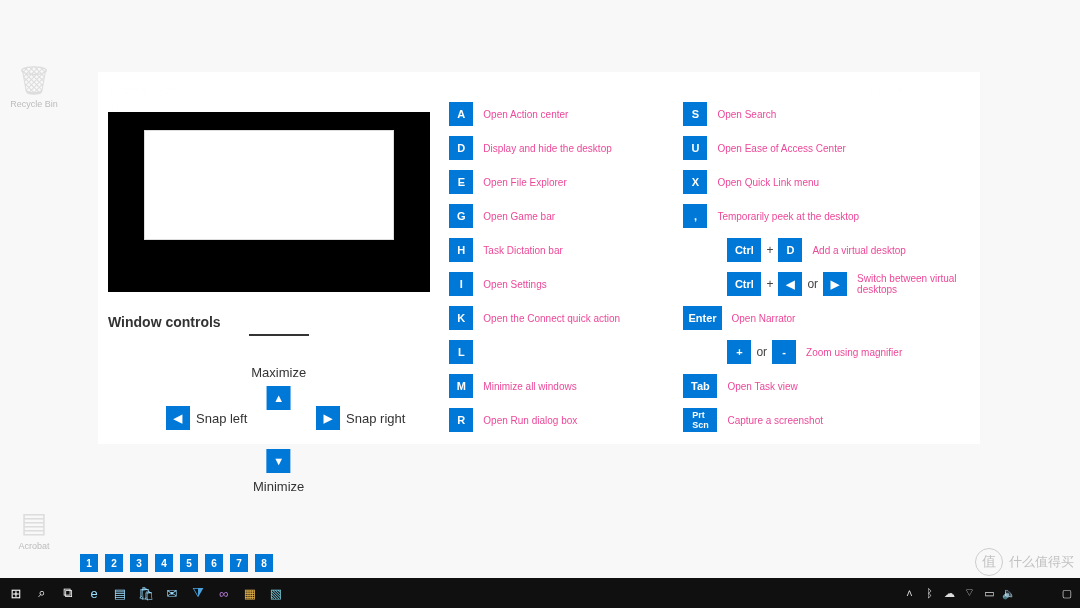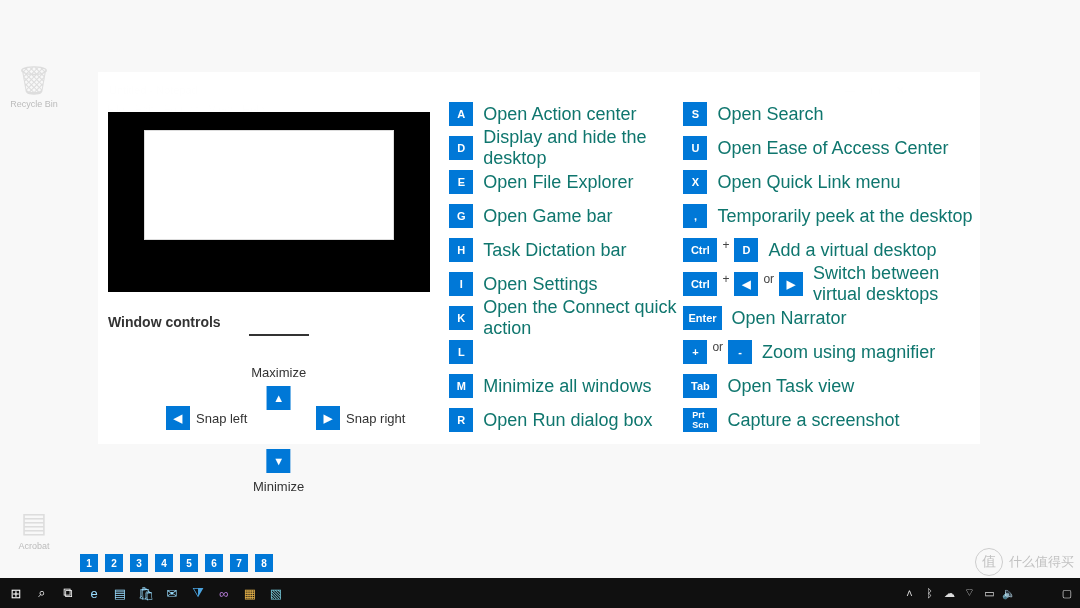--- a/index.html
+++ b/index.html
@@ -59,23 +59,23 @@
   display: inline-flex; align-items: center; justify-content: center;
   min-width: 24px; height: 24px; padding: 0 4px;
   background: #0078d7; color: #fff;
   font-size: 11px; font-weight: 600;
 }
 .key.wide { min-width: 34px; padding: 0 5px; }
 
 .tips-col { width: 240px; }
 .tips-col.r { width: 300px; }
 .srow { display: flex; align-items: center; gap: 10px; margin-bottom: 10px; height: 24px; }
-.srow .seq { display: flex; align-items: flex-start; gap: 5px; font-size: 12px; color: #555; }
+.srow .seq { display: flex; align-items: center; gap: 5px; font-size: 12px; color: #555; margin-left: 44px; }
 .srow .seq .op { color: #444; }
-.srow .desc { font-size: 18px; color: #0f766e; }
+.srow .desc { font-size: 10px; color: #ec4899; }
 
 .task-nums {
   position: absolute; left: 80px; bottom: 36px;
   display: flex; gap: 7px;
 }
 .tnum {
   width: 18px; height: 18px; background: #0078d7; color: #fff;
   font-size: 10px; font-weight: 600;
   display: flex; align-items: center; justify-content: center;
   position: relative;

